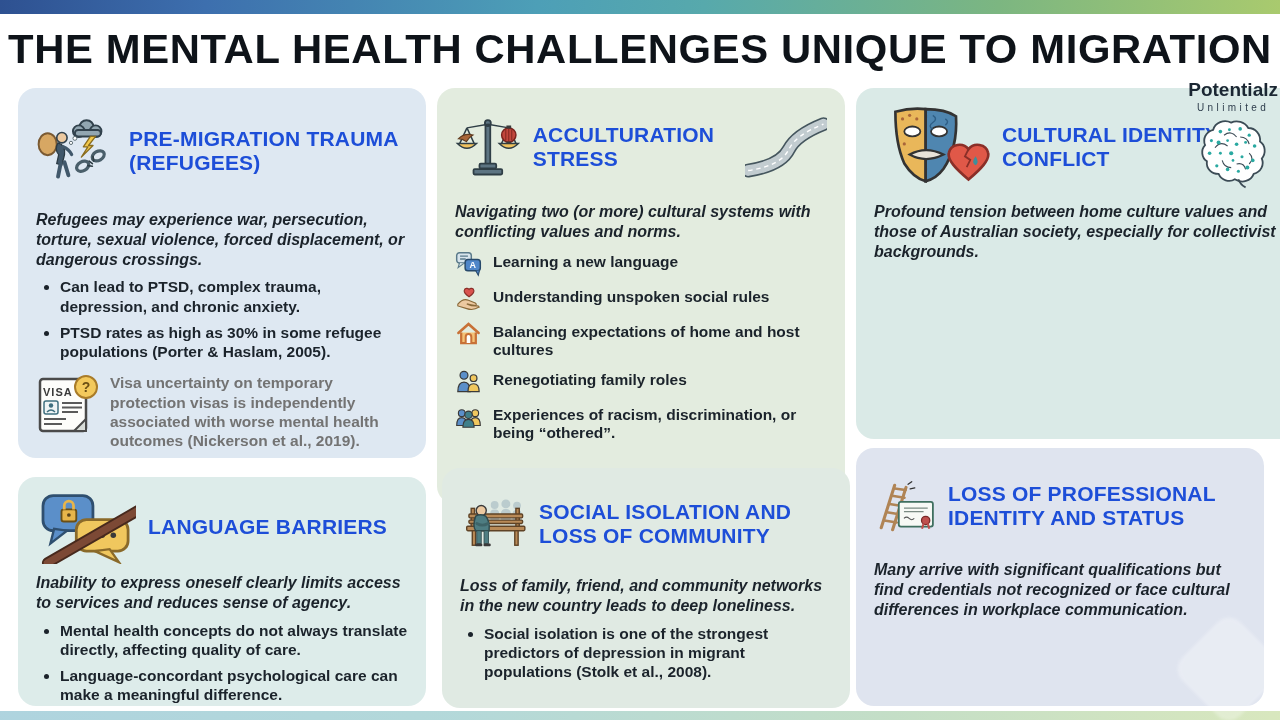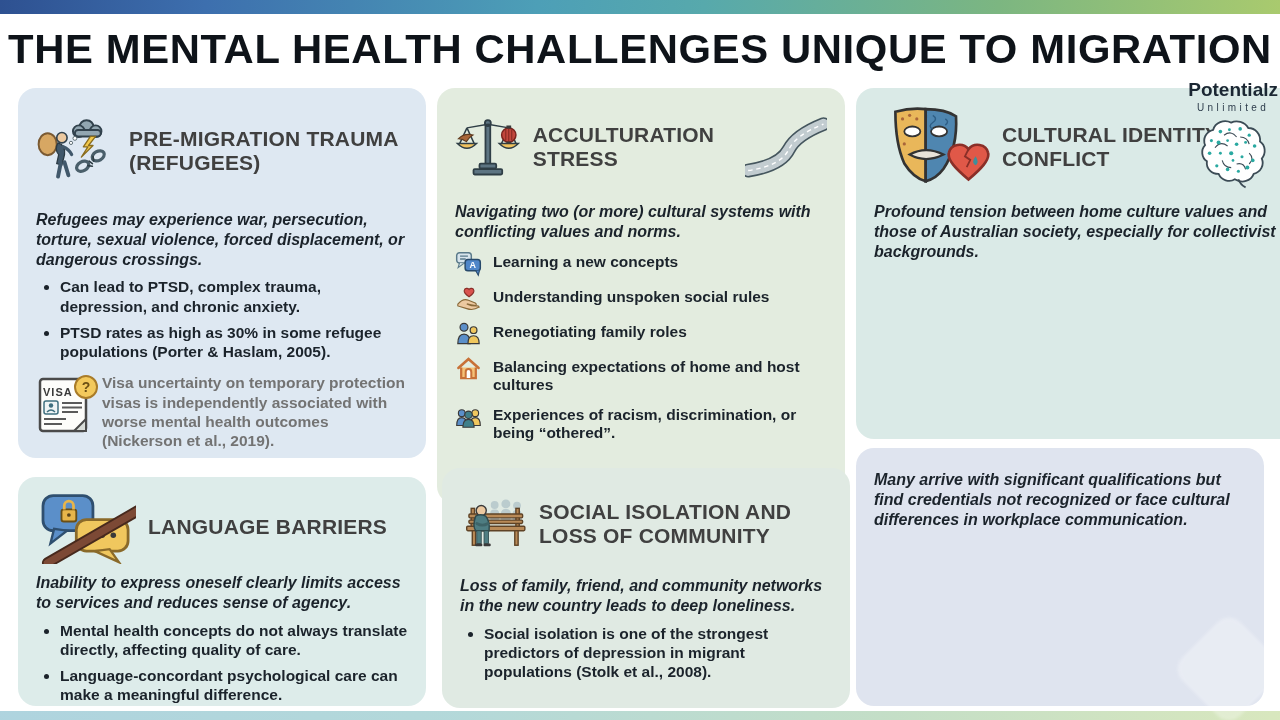--- a/index.html
+++ b/index.html
@@ -14,30 +14,30 @@
   h1.page-title{position:absolute;top:26px;left:0;width:1280px;margin:0;text-align:center;
     font-size:41px;font-weight:bold;letter-spacing:.6px;color:#0e1319;transform:scaleX(1.02);}
   .card{position:absolute;border-radius:18px;padding:13px 18px;box-sizing:border-box;overflow:hidden;}
   .c1{left:18px; top:88px; width:408px;height:370px;background:#dee8f2;}
   .c2{left:437px;top:88px; width:408px;height:416px;background:#e3ecdf;}
   .c3{left:856px;top:88px; width:468px;height:351px;background:#daeae7;}
   .c4{left:18px; top:477px;width:408px;height:229px;background:#ddecea;}
   .c5{left:442px;top:468px;width:408px;height:240px;background:#e0eae3;}
   .c6{left:856px;top:448px;width:408px;height:258px;background:#dfe4ef;}
   .card-head{display:flex;align-items:center;gap:12px;}
-  .card-head h2{margin:0;font-size:21px;line-height:1.12;letter-spacing:.2px;color:#404040;}
+  .card-head h2{margin:0;font-size:21px;line-height:1.12;letter-spacing:.2px;color:#1d4ed8;}
   .card-head .spacer{flex:1}
   .intro{margin:9px 0 0;font-weight:bold;font-size:16px;line-height:1.24;color:#1b232b;font-style:italic;}
   ul.bullets{margin:8px 0 0;padding-left:24px;font-weight:bold;font-size:15.5px;line-height:1.24;color:#1b232b;}
   ul.bullets li{margin-bottom:7px;}
   .items{margin-top:8px;}
   .item{display:flex;align-items:flex-start;gap:11px;margin:8px 0;font-weight:bold;font-size:15.5px;line-height:1.2;color:#1b232b;}
   .item svg{flex:0 0 auto;width:27px;height:27px;}
   .item span{padding-top:3px;}
-  .note{display:flex;align-items:flex-start;gap:2px;margin-top:10px;}
+  .note{display:flex;align-items:flex-start;gap:10px;margin-top:10px;}
   .note svg{flex:0 0 auto;}
   .note p{margin:2px 0 0;font-weight:bold;font-size:15.5px;line-height:1.24;color:#737373;}
   .logo{position:absolute;top:62px;right:2px;display:flex;align-items:center;gap:4px;z-index:5;flex-direction:column;}
   .logo-text{text-align:center;margin-top:18px;}
   .logo-name{font-size:19px;font-weight:bold;color:#1b2733;line-height:1;}
   .logo-sub{font-size:10px;letter-spacing:3.4px;color:#2e3d4c;margin-top:3px;}
   .watermark{position:absolute;left:1188px;top:628px;width:82px;height:82px;background:#ffffff;
     opacity:.3;transform:rotate(45deg);border-radius:16px;filter:blur(1.5px);z-index:4;}
   svg text{font-family:"Liberation Sans",sans-serif;}
 </style>
@@ -157,47 +157,47 @@
   <div class="items">
     <div class="item">
       <svg viewBox="0 0 24 24">
         <rect x="1.5" y="2.5" width="13" height="9" rx="2.5" fill="#d7e4ec" stroke="#5a7a8a" stroke-width="1.3"></rect>
         <path d="M4.5 5.5 h7 M4.5 8 h5" stroke="#5a7a8a" stroke-width="1.2"></path>
         <path d="M4 11.5 l-1.2 4.2 l4.8 -3.6" fill="#d7e4ec" stroke="#5a7a8a" stroke-width="1"></path>
         <rect x="9" y="8.5" width="13.5" height="10" rx="2.5" fill="#4f86c9" stroke="#27496b" stroke-width="1.3"></rect>
         <text x="15.7" y="16.2" font-size="8" font-weight="bold" fill="#ffffff" text-anchor="middle">A</text>
         <path d="M18.5 18.5 l2.2 4 l1 -4.2" fill="#4f86c9" stroke="#27496b" stroke-width="1"></path>
       </svg>
-      <span>Learning a new concepts</span>
+      <span>Learning a new language</span>
     </div>
     <div class="item">
       <svg viewBox="0 0 24 24">
         <path d="M12.5 4 C11.3 2.3 8.6 2.8 8.2 4.9 C7.9 6.5 10 8.8 12.5 10.5 C15 8.8 17.1 6.5 16.8 4.9 C16.4 2.8 13.7 2.3 12.5 4 Z" fill="#d9534f" stroke="#8a2f28" stroke-width="1"></path>
         <path d="M2.5 17 Q7 11.5 12 13.5 L18 16 Q19.5 17 18.5 18.2 Q14 17.8 10.5 16.8 Q15.5 19.2 20.5 18.6 L21.5 19.6 Q16 23 10.5 21 L2.5 18.6 Z" fill="#ecc9a0" stroke="#8a6a3a" stroke-width="1"></path>
       </svg>
       <span>Understanding unspoken social rules</span>
+    </div>
+    <div class="item">
+      <svg viewBox="0 0 24 24">
+        <path d="M3 11.5 L12 3.5 L21 11.5" fill="none" stroke="#c87137" stroke-width="2.3" stroke-linecap="round"></path>
+        <path d="M5.5 11 V20.5 H18.5 V11" fill="#f5c277" stroke="#c87137" stroke-width="2"></path>
+        <path d="M9.5 20.5 V15 a2.5 2.5 0 0 1 5 0 V20.5" fill="#ffffff" stroke="#c87137" stroke-width="1.8"></path>
+      </svg>
+      <span>Balancing expectations of home and host cultures</span>
     </div>
     <div class="item">
       <svg viewBox="0 0 24 24">
         <g stroke="#3a3a3a" stroke-width="1.1">
           <circle cx="8" cy="6.5" r="3.5" fill="#5b8fc9"></circle>
           <path d="M2.5 21 Q2.5 12.5 8 12.5 Q13.5 12.5 13.5 21 Z" fill="#5b8fc9"></path>
           <circle cx="16.5" cy="9" r="3" fill="#f0c75e"></circle>
           <path d="M11.5 21 Q11.5 14 16.5 14 Q21.5 14 21.5 21 Z" fill="#f0c75e"></path>
         </g>
       </svg>
       <span>Renegotiating family roles</span>
-    </div>
-    <div class="item">
-      <svg viewBox="0 0 24 24">
-        <path d="M3 11.5 L12 3.5 L21 11.5" fill="none" stroke="#c87137" stroke-width="2.3" stroke-linecap="round"></path>
-        <path d="M5.5 11 V20.5 H18.5 V11" fill="#f5c277" stroke="#c87137" stroke-width="2"></path>
-        <path d="M9.5 20.5 V15 a2.5 2.5 0 0 1 5 0 V20.5" fill="#ffffff" stroke="#c87137" stroke-width="1.8"></path>
-      </svg>
-      <span>Balancing expectations of home and host cultures</span>
     </div>
     <div class="item">
       <svg viewBox="0 0 24 24">
         <g stroke="#3a3a3a" stroke-width="1">
           <circle cx="6" cy="9" r="3" fill="#5b8fc9"></circle>
             <path d="M1.5 20 Q1.5 13 6 13 Q10.5 13 10.5 20 Z" fill="#5b8fc9"></path>
           <circle cx="18" cy="9" r="3" fill="#f0c75e"></circle>
             <path d="M13.5 20 Q13.5 13 18 13 Q22.5 13 22.5 20 Z" fill="#f0c75e"></path>
           <circle cx="12" cy="10.5" r="3.3" fill="#3f7f8a"></circle>
             <path d="M7 21.5 Q7 14.5 12 14.5 Q17 14.5 17 21.5 Z" fill="#3f7f8a"></path>
@@ -286,17 +286,33 @@
     </svg>
     <h2>SOCIAL ISOLATION AND LOSS OF COMMUNITY</h2>
   </div>
   <p class="intro">Loss of family, friend, and community networks in the new country leads to deep loneliness.</p>
   <ul class="bullets">
     <li>Social isolation is one of the strongest predictors of depression in migrant populations (Stolk et al., 2008).</li>
   </ul>
 </section>
 
 <section class="card c6">
+  <div class="card-head">
+    <svg width="106" height="90" viewBox="0 0 120 100">
+      <g stroke="#b08455" stroke-width="6" stroke-linecap="round" fill="none">
+        <path d="M14 92 L40 10"></path>
+        <path d="M36 96 L62 14"></path>
+      </g>
+      <path d="M20 78 L44 82 M25 62 L49 66 M30 46 L54 50 M35 30 L59 34 M40 16 L61 19" stroke="#b08455" stroke-width="5" stroke-linecap="round"></path>
+      <path d="M66 8 l7 -5 M70 17 l9 -2" stroke="#333333" stroke-width="2.5" stroke-linecap="round"></path>
+      <rect x="48" y="42" width="66" height="48" rx="4" fill="#f7f9f5" stroke="#3f6f5f" stroke-width="3.5"></rect>
+      <path d="M58 54 H104 M58 61 H96" stroke="#7a8a82" stroke-width="2.5"></path>
+      <path d="M58 74 q5 -5 10 0 q5 5 10 0" stroke="#555555" stroke-width="2" fill="none"></path>
+      <circle cx="100" cy="78" r="8" fill="#c0504d" stroke="#7a2a28" stroke-width="2.5"></circle>
+      <path d="M96 84 l-3 10 M104 84 l3 10" stroke="#c0504d" stroke-width="4"></path>
+    </svg>
+    <h2>LOSS OF PROFESSIONAL IDENTITY AND STATUS</h2>
+  </div>
   <p class="intro">Many arrive with significant qualifications but find credentials not recognized or face cultural differences in workplace communication.</p>
 </section>
 
 <div class="watermark"></div>
 <div class="bottombar"></div>
 
 </body></html>

